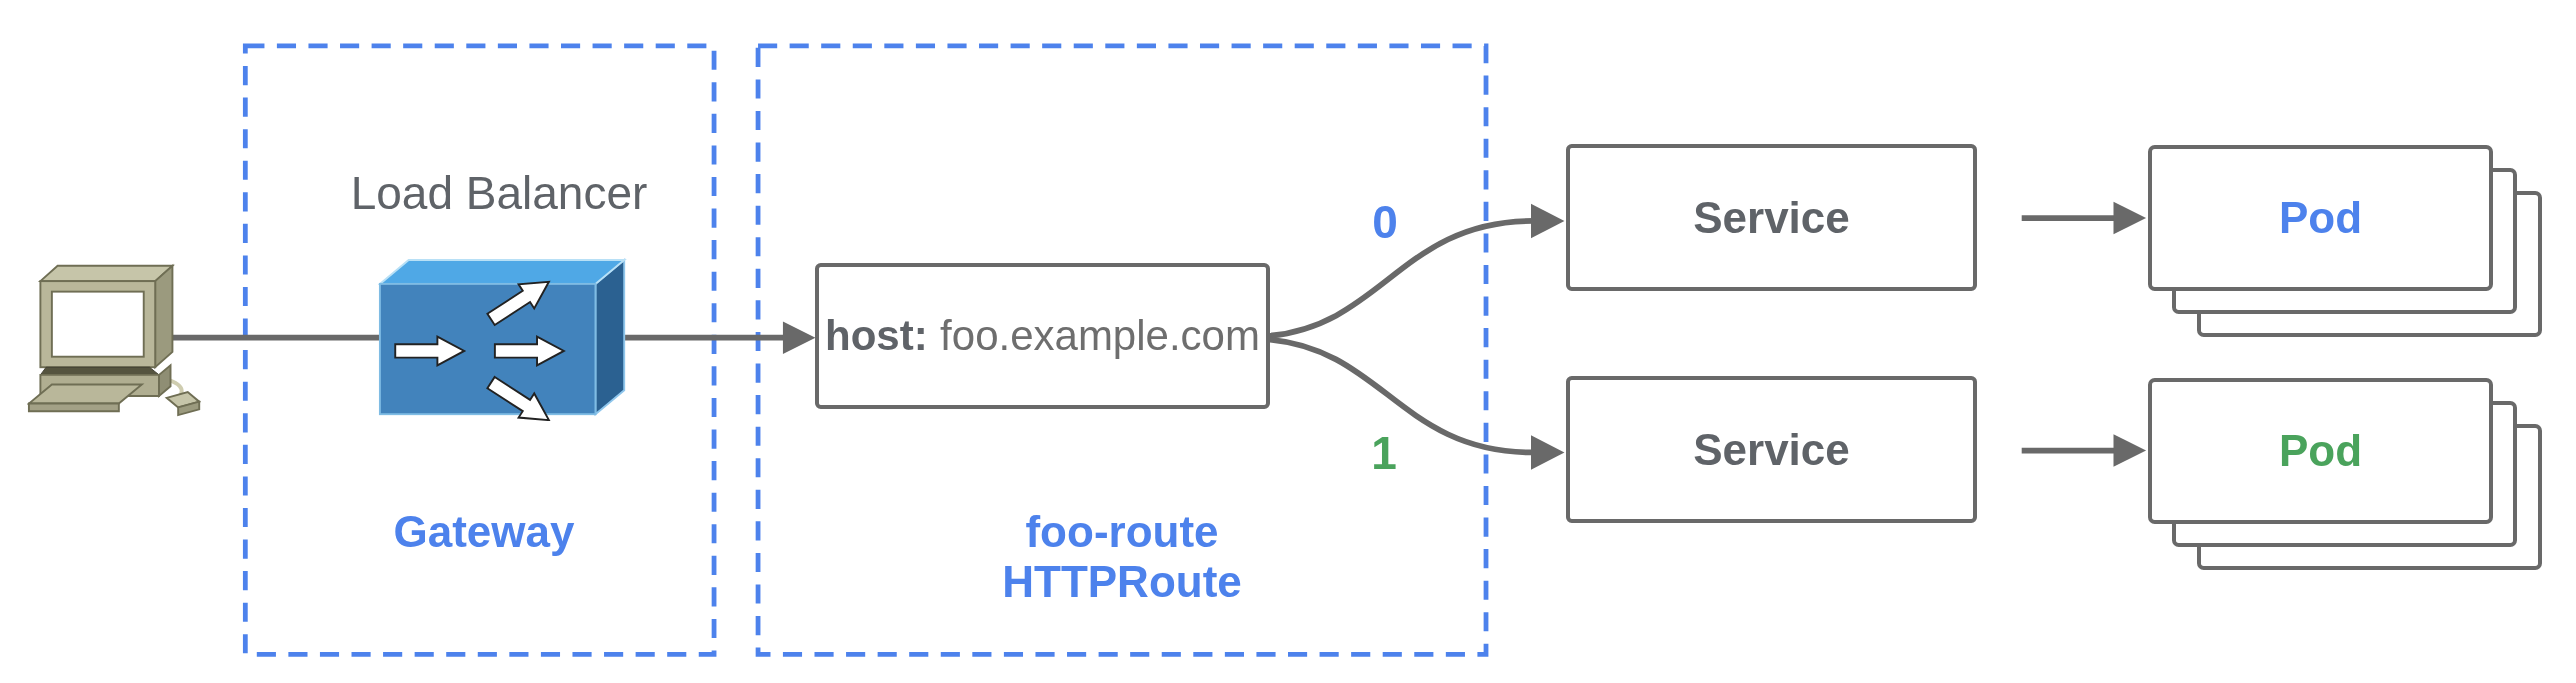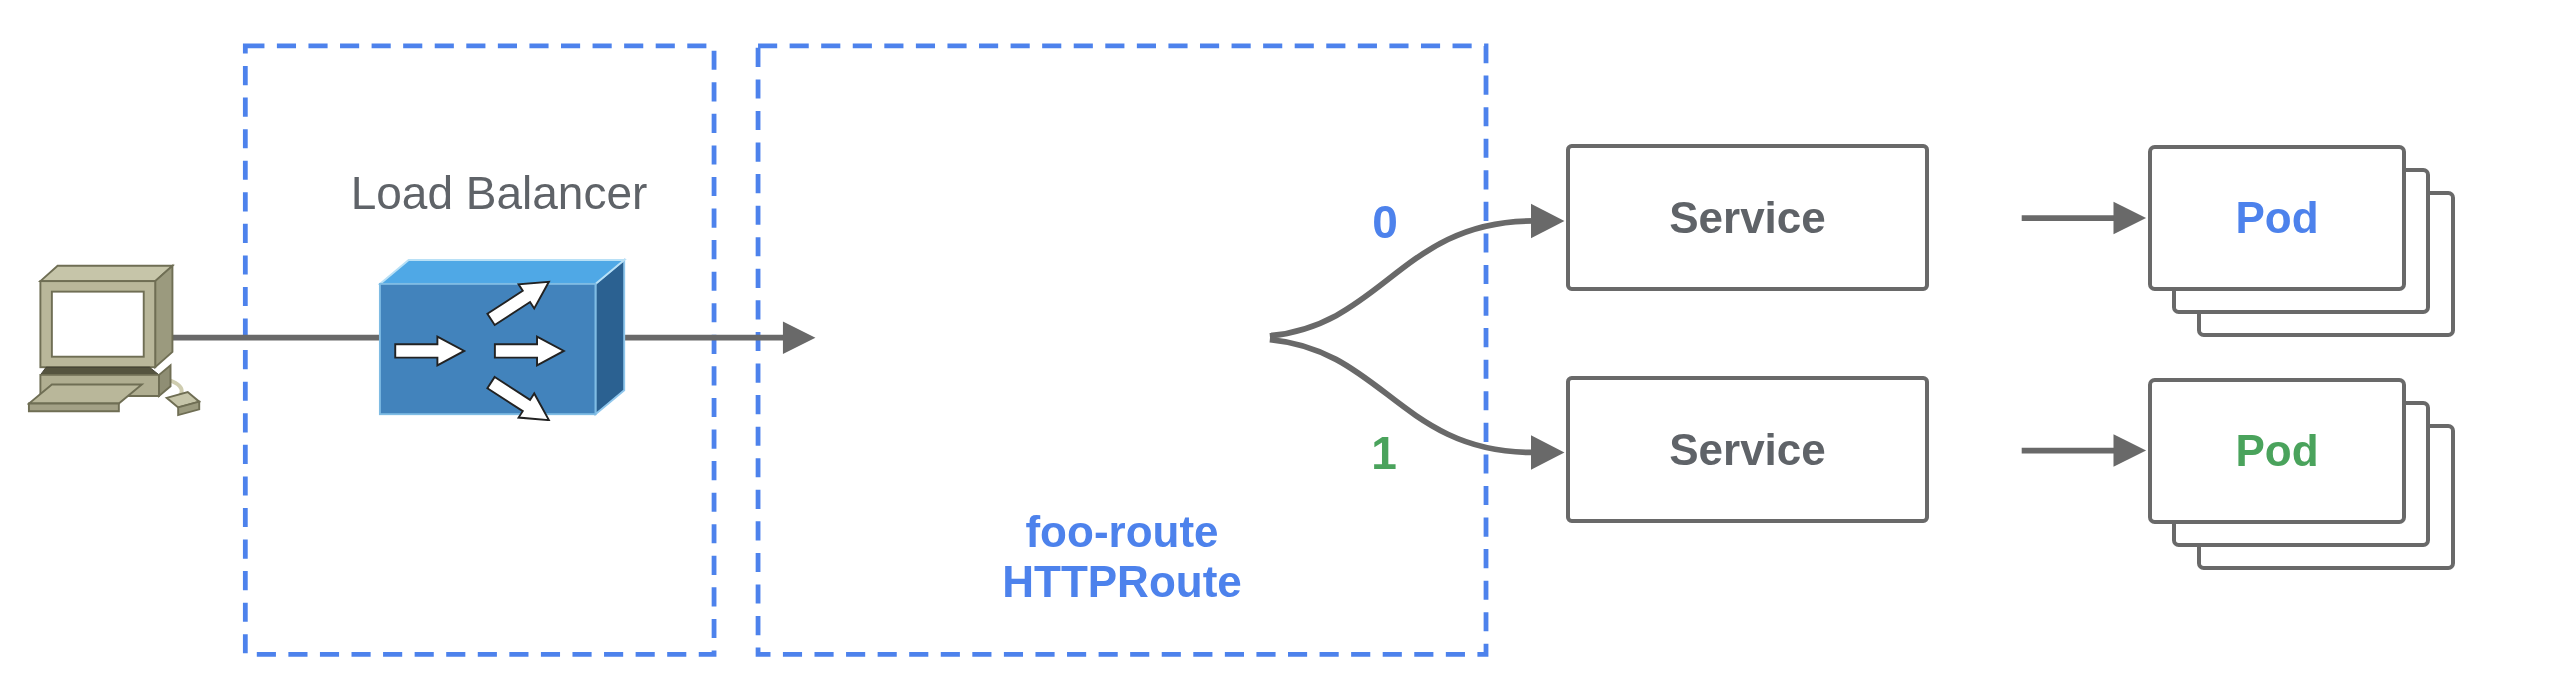--- a/index.html
+++ b/index.html
@@ -37,37 +37,37 @@
   .host-value{color:#6e6e6e;margin-left:12.4px;}
 
   .weight{
     transform:translate(-50%,-50%);
     font-size:46px;font-weight:bold;white-space:nowrap;
   }
   .w0{left:1385px;top:222px;color:#4d82ec;}
   .w1{left:1384px;top:453px;color:#4aa35c;}
 
   .service-box{
-    left:1566px;width:363px;height:147px;
+    left:1566px;width:411px;height:147px;
     box-sizing:border-box;border:4.8px solid #696969;border-radius:5.7px;
     background:#fff;display:flex;
     align-items:center;justify-content:center;
     font-size:44px;font-weight:bold;line-height:54px;
   }
   .sv1{top:144px;}
   .sv2{top:376px;}
   .sv-kind{color:#5f6368;}
   .name-blue{color:#4d82ec;}
   .name-green{color:#4aa35c;}
 
   .pod-stack{width:373px;height:201px;}
   .ps1{left:2148px;top:145px;}
   .ps2{left:2148px;top:378px;}
   .pod-layer{
-    position:absolute;width:258px;height:146px;
+    position:absolute;width:345px;height:146px;
     box-sizing:border-box;border:4.8px solid #696969;border-radius:6.7px;
     background:#fff;
   }
   .pl3{left:49px;top:46px;}
   .pl2{left:24px;top:23px;}
   .pl1{left:0;top:0;display:flex;align-items:center;justify-content:center;}
   .pod-label{font-size:44px;font-weight:bold;}
 </style>
 </head>
 <body>
@@ -129,27 +129,32 @@
     <use href="#lb-arrow" transform="translate(18,99)" fill="#ffffff" stroke="#222222" stroke-width="2"></use>
 
     <use href="#lb-arrow" transform="translate(118,66) rotate(-33)" fill="#ffffff" stroke="#222222" stroke-width="2"></use>
     <use href="#lb-arrow" transform="translate(122,99)" fill="#ffffff" stroke="#222222" stroke-width="2"></use>
     <use href="#lb-arrow" transform="translate(118,132) rotate(33)" fill="#ffffff" stroke="#222222" stroke-width="2"></use>
   </svg>
 
   <div class="abs lb-title">Load Balancer</div>
 
   <div class="abs group-label gw-label">
+    <div>Gateway</div>
   </div>
 
   <div class="abs group-label hr-label">
     <div>foo-route</div>
     <div>HTTPRoute</div>
   </div>
 
+  <div class="abs host-box">
+    <span class="host-key">host:</span>
+    <span class="host-value">foo.example.com</span>
+  </div>
 
   <div class="abs weight w0">0</div>
   <div class="abs weight w1">1</div>
 
   <div class="abs service-box sv1">
     <div class="sv-kind">Service</div>
   </div>
   <div class="abs service-box sv2">
     <div class="sv-kind">Service</div>
   </div>

